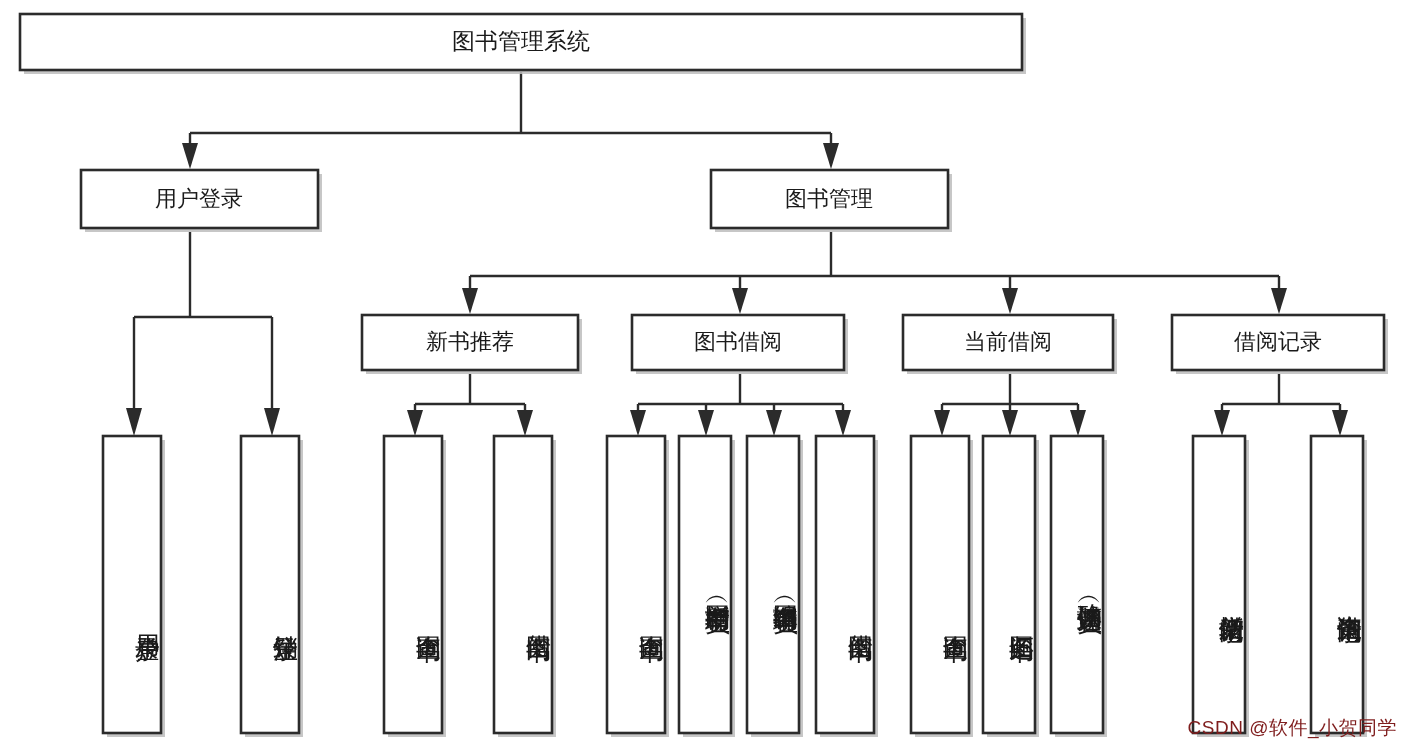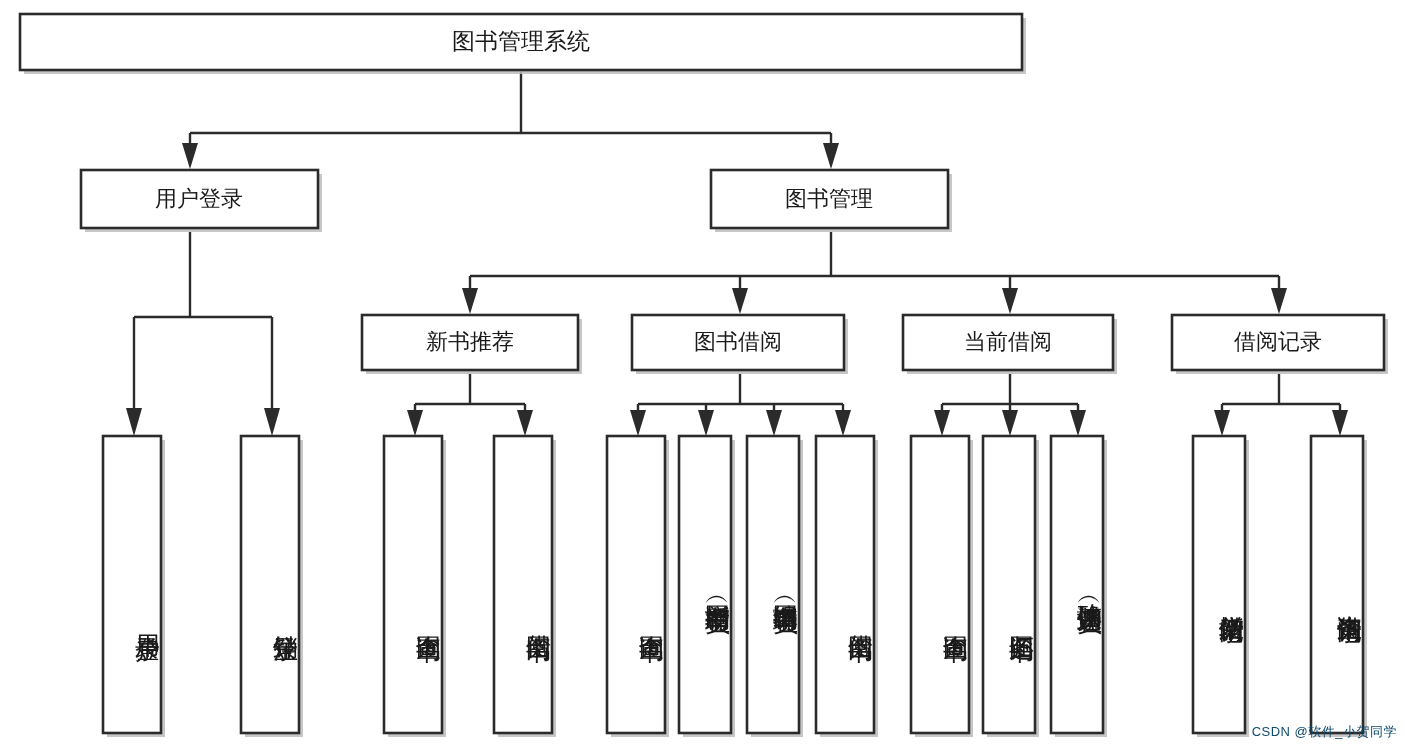--- a/index.html
+++ b/index.html
@@ -69,22 +69,22 @@
     align-items: flex-start;
     justify-content: center;
     white-space: nowrap;
     pointer-events: none;
   }
   .watermark {
     position: absolute;
     right: 8px;
     bottom: 6px;
     font-family: "Liberation Sans", "DejaVu Sans", sans-serif;
-    font-size: 13px;
-    color: #0c4a6e;
+    font-size: 19px;
+    color: #7f1d1d;
     white-space: nowrap;
     letter-spacing: 0.5px;
   }
 </style>
 </head>
 <body>
 
 <div id="diagram-root">
 
   <svg class="diagram-canvas" viewBox="0 0 1405 747" xmlns="http://www.w3.org/2000/svg">

